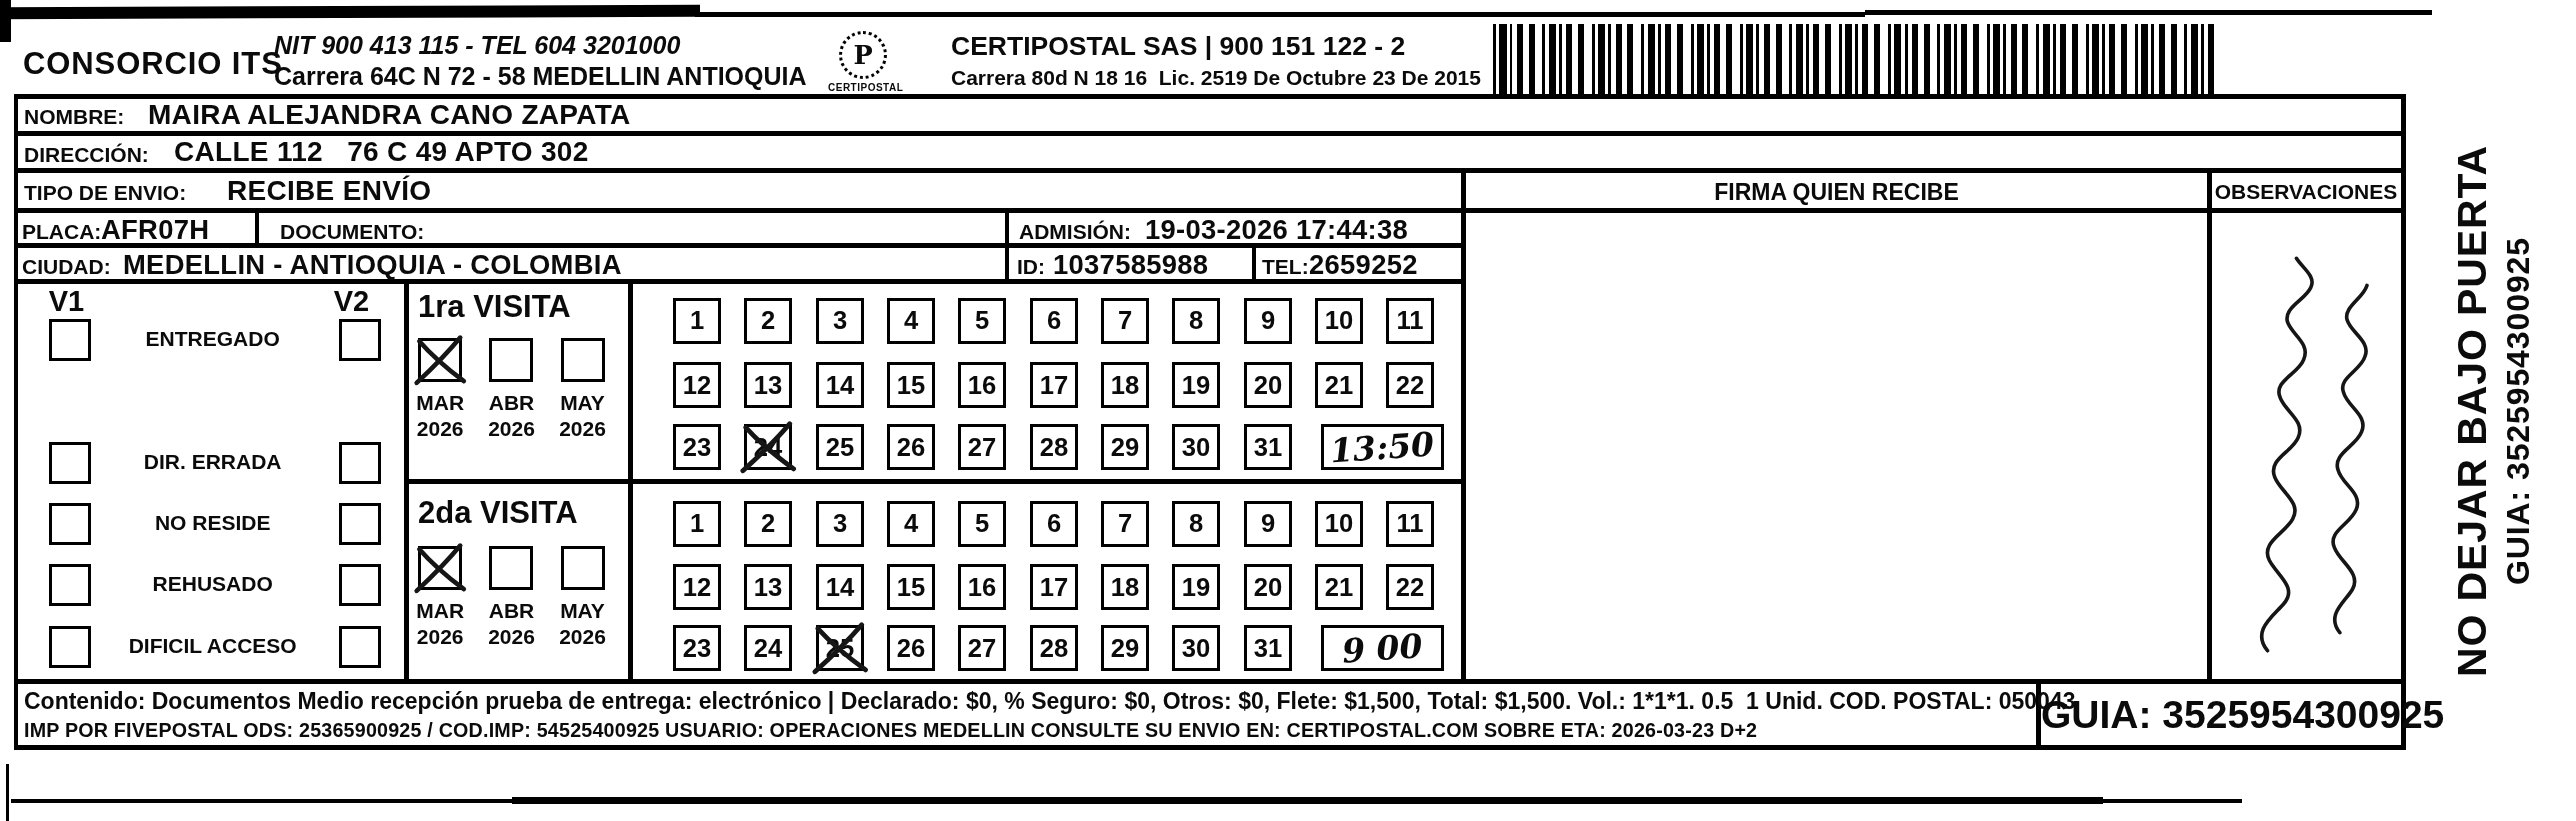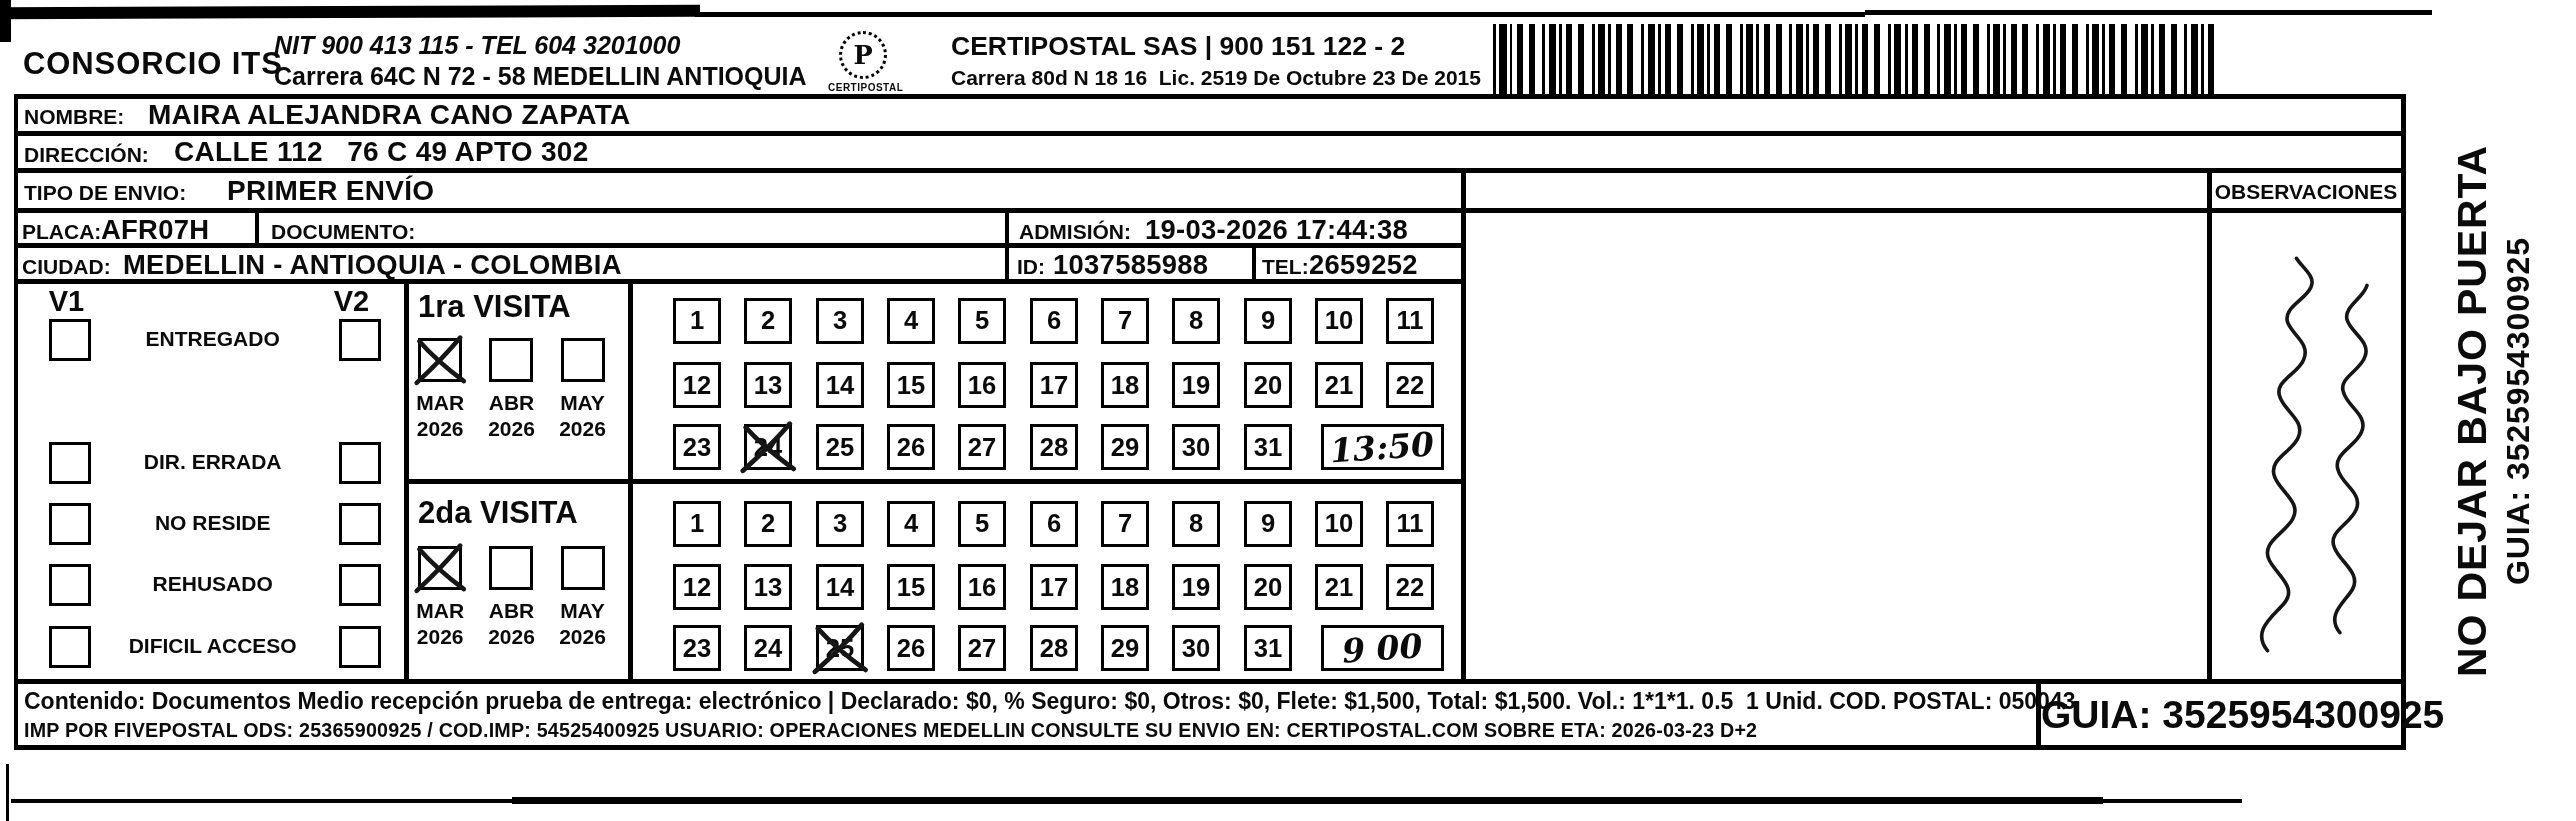--- a/index.html
+++ b/index.html
@@ -159,35 +159,36 @@
   <div class="ln" style="left:628px;top:279px;width:4.6px;height:404px;"></div>
   <div class="ln" style="left:2036px;top:679px;width:4.6px;height:71px;"></div>
 
   <span class="abs lbl" style="left:24px;top:105px;">NOMBRE:</span>
   <span class="abs val" style="left:148px;top:99px;">MAIRA ALEJANDRA CANO ZAPATA</span>
 
   <span class="abs lbl" style="left:24px;top:143px;">DIRECCIÓN:</span>
   <span class="abs val" style="left:174px;top:136px;">CALLE 112   76 C 49 APTO 302</span>
 
   <span class="abs lbl" style="left:24px;top:181px;">TIPO DE ENVIO:</span>
-  <span class="abs val" style="left:227px;top:175px;">PRIMER ENVÍO</span>
+  <span class="abs val" style="left:227px;top:175px;">RECIBE ENVÍO</span>
 
   <span class="abs lbl" style="left:22px;top:220px;">PLACA:</span>
   <span class="abs val" style="left:101px;top:214px;font-size:27.4px;">AFR07H</span>
-  <span class="abs lbl" style="left:271px;top:220px;">DOCUMENTO:</span>
+  <span class="abs lbl" style="left:280px;top:220px;">DOCUMENTO:</span>
   <span class="abs lbl" style="left:1019px;top:220px;">ADMISIÓN:</span>
   <span class="abs val" style="left:1145px;top:214px;font-size:27.4px;">19-03-2026 17:44:38</span>
 
   <span class="abs lbl" style="left:22px;top:255px;">CIUDAD:</span>
   <span class="abs val" style="left:123px;top:249px;font-size:27.4px;">MEDELLIN - ANTIOQUIA - COLOMBIA</span>
   <span class="abs lbl" style="left:1017px;top:255px;">ID:</span>
   <span class="abs val" style="left:1053px;top:249px;font-size:27.4px;">1037585988</span>
   <span class="abs lbl" style="left:1262px;top:255px;">TEL:</span>
   <span class="abs val" style="left:1309px;top:249px;font-size:27.4px;">2659252</span>
 
+  <div class="abs colhead" style="left:1466px;top:179px;width:741px;">FIRMA QUIEN RECIBE</div>
   <div class="abs colhead" style="left:2211px;top:180px;width:190px;font-size:21px;">OBSERVACIONES</div>
 
   <div class="abs" id="status-panel" style="left:13.7px;top:279px;width:393px;height:404px;">
     <span class="abs" style="left:35px;top:5.5px;font-weight:bold;font-size:29px;">V1</span>
     <span class="abs" style="left:320px;top:5.5px;font-weight:bold;font-size:29px;">V2</span>
     <div id="status-rows" class="abs" style="left:0;top:0;width:393px;height:296px;">
         <div class="st-row" style="top:40px;">
           <div class="cbx" style="left:35px;top:0;"></div>
           <div class="st-lab">ENTREGADO</div>
           <div class="cbx" style="left:325px;top:0;"></div>

